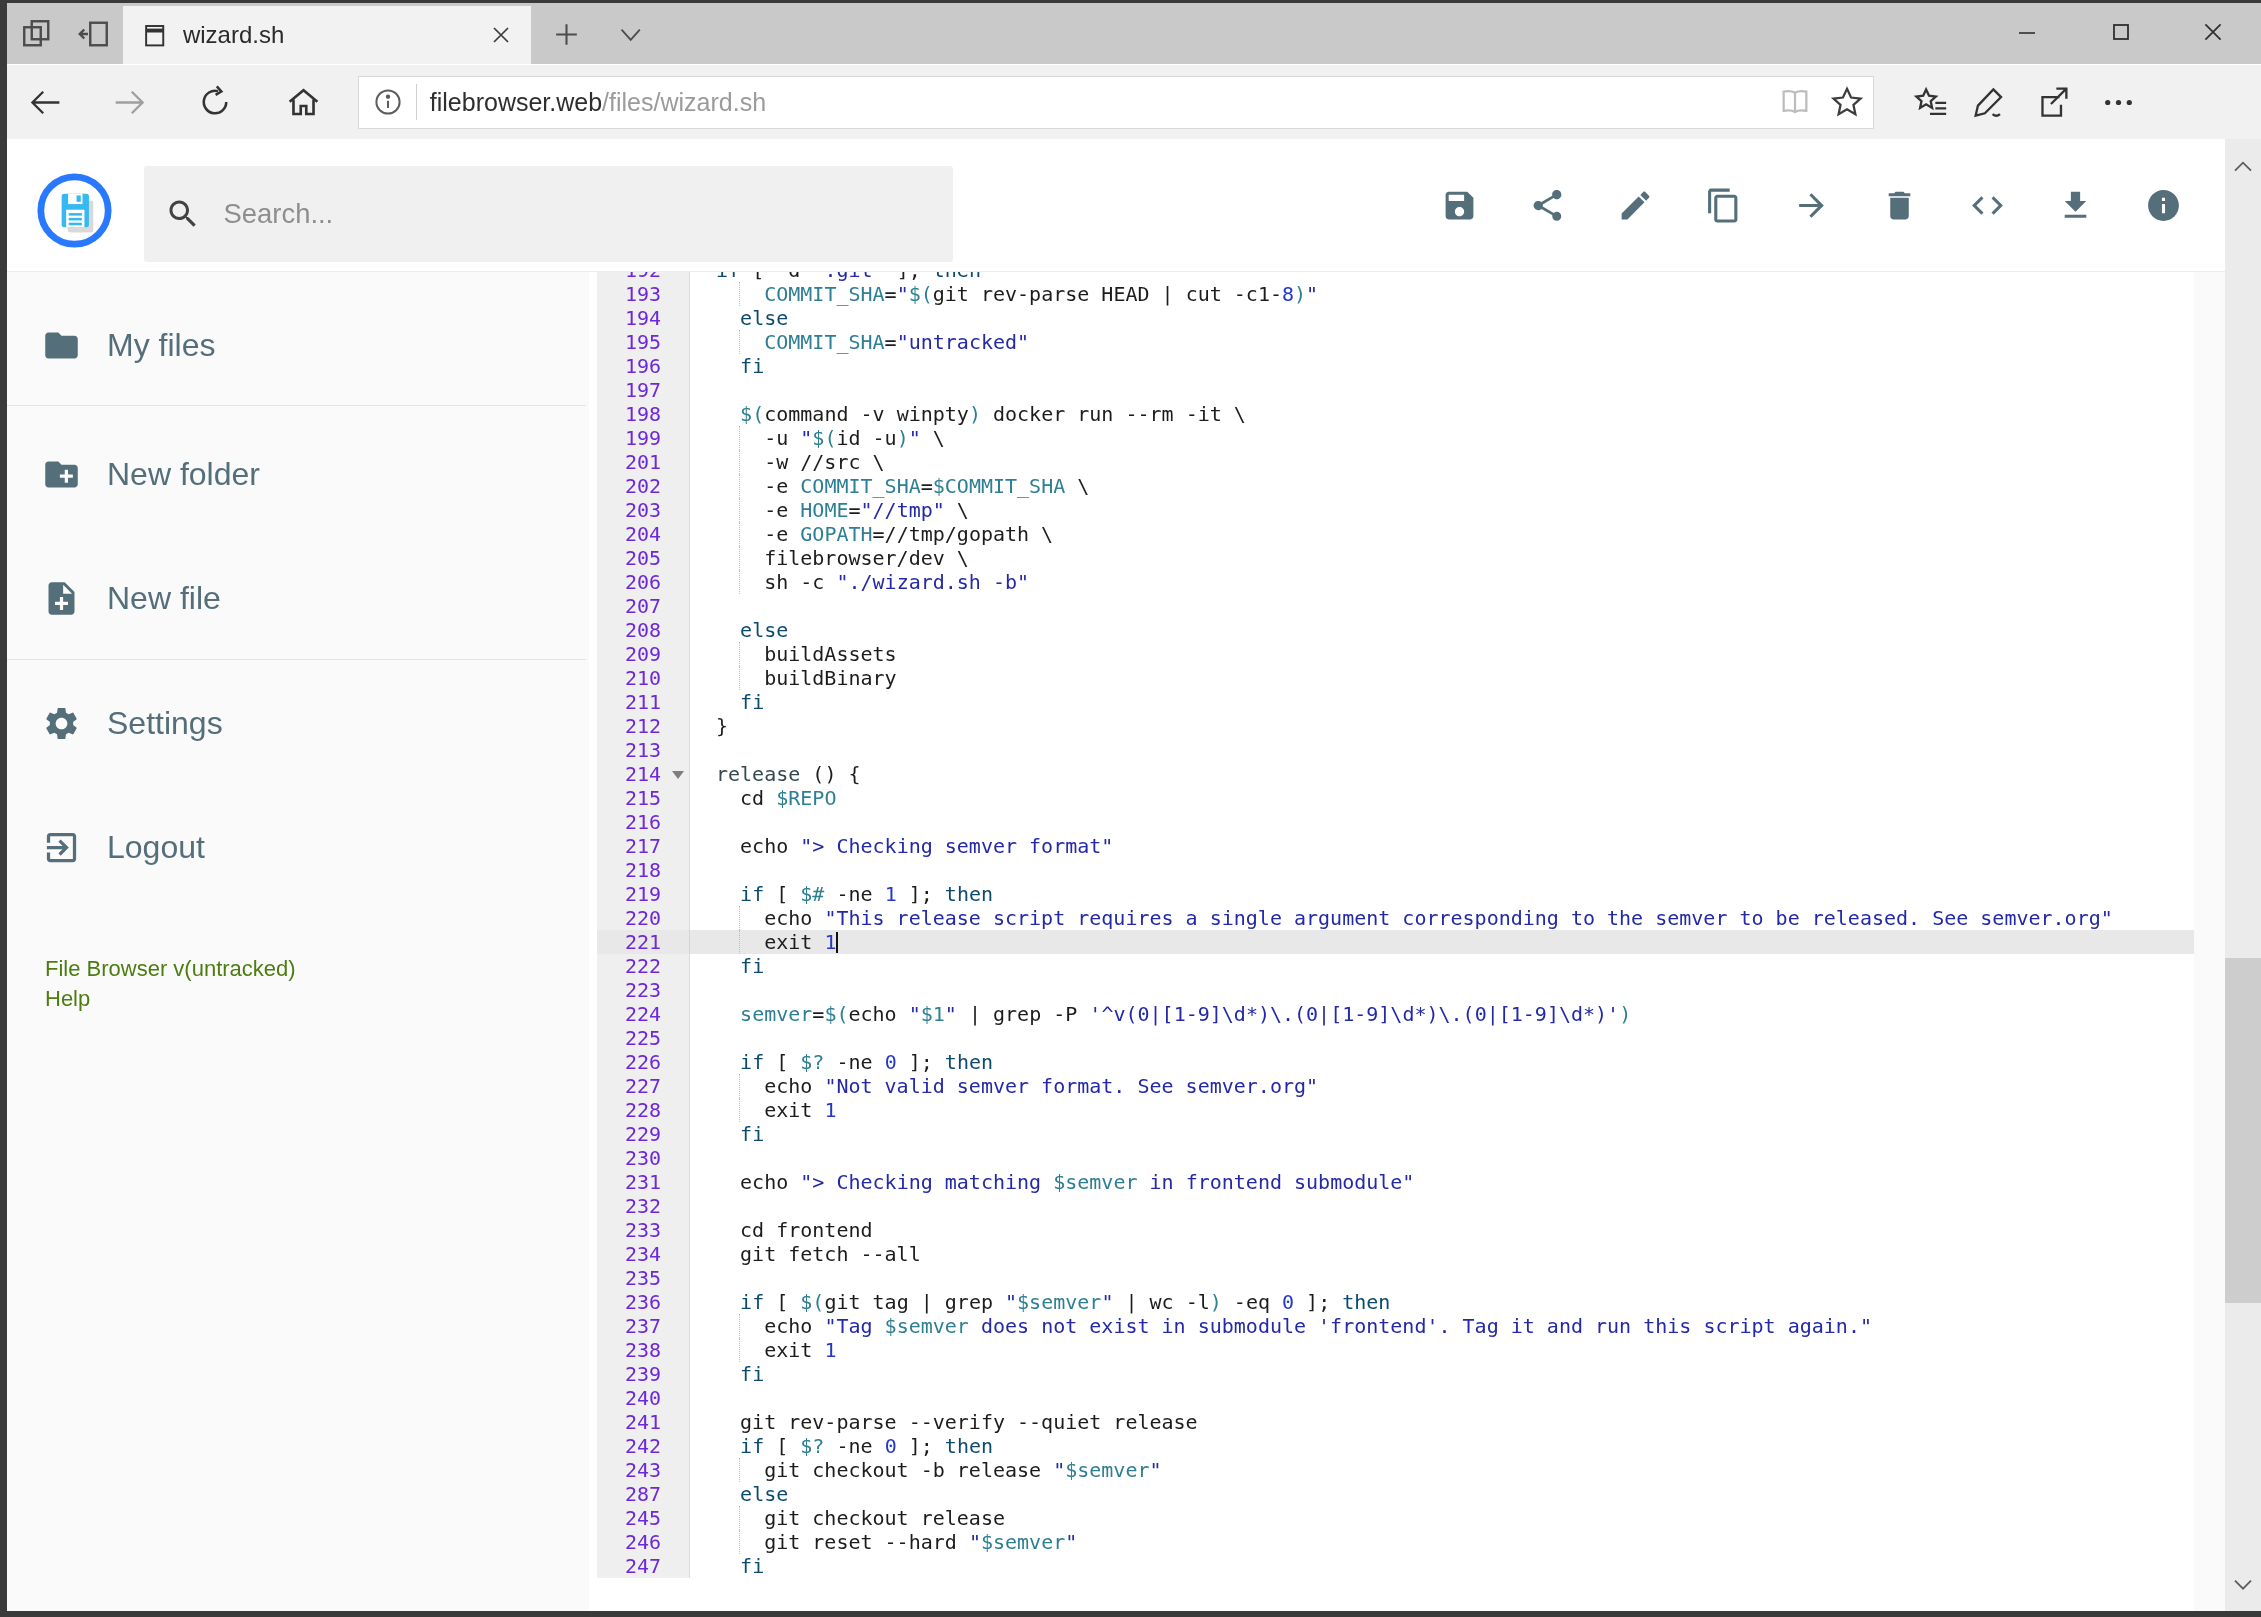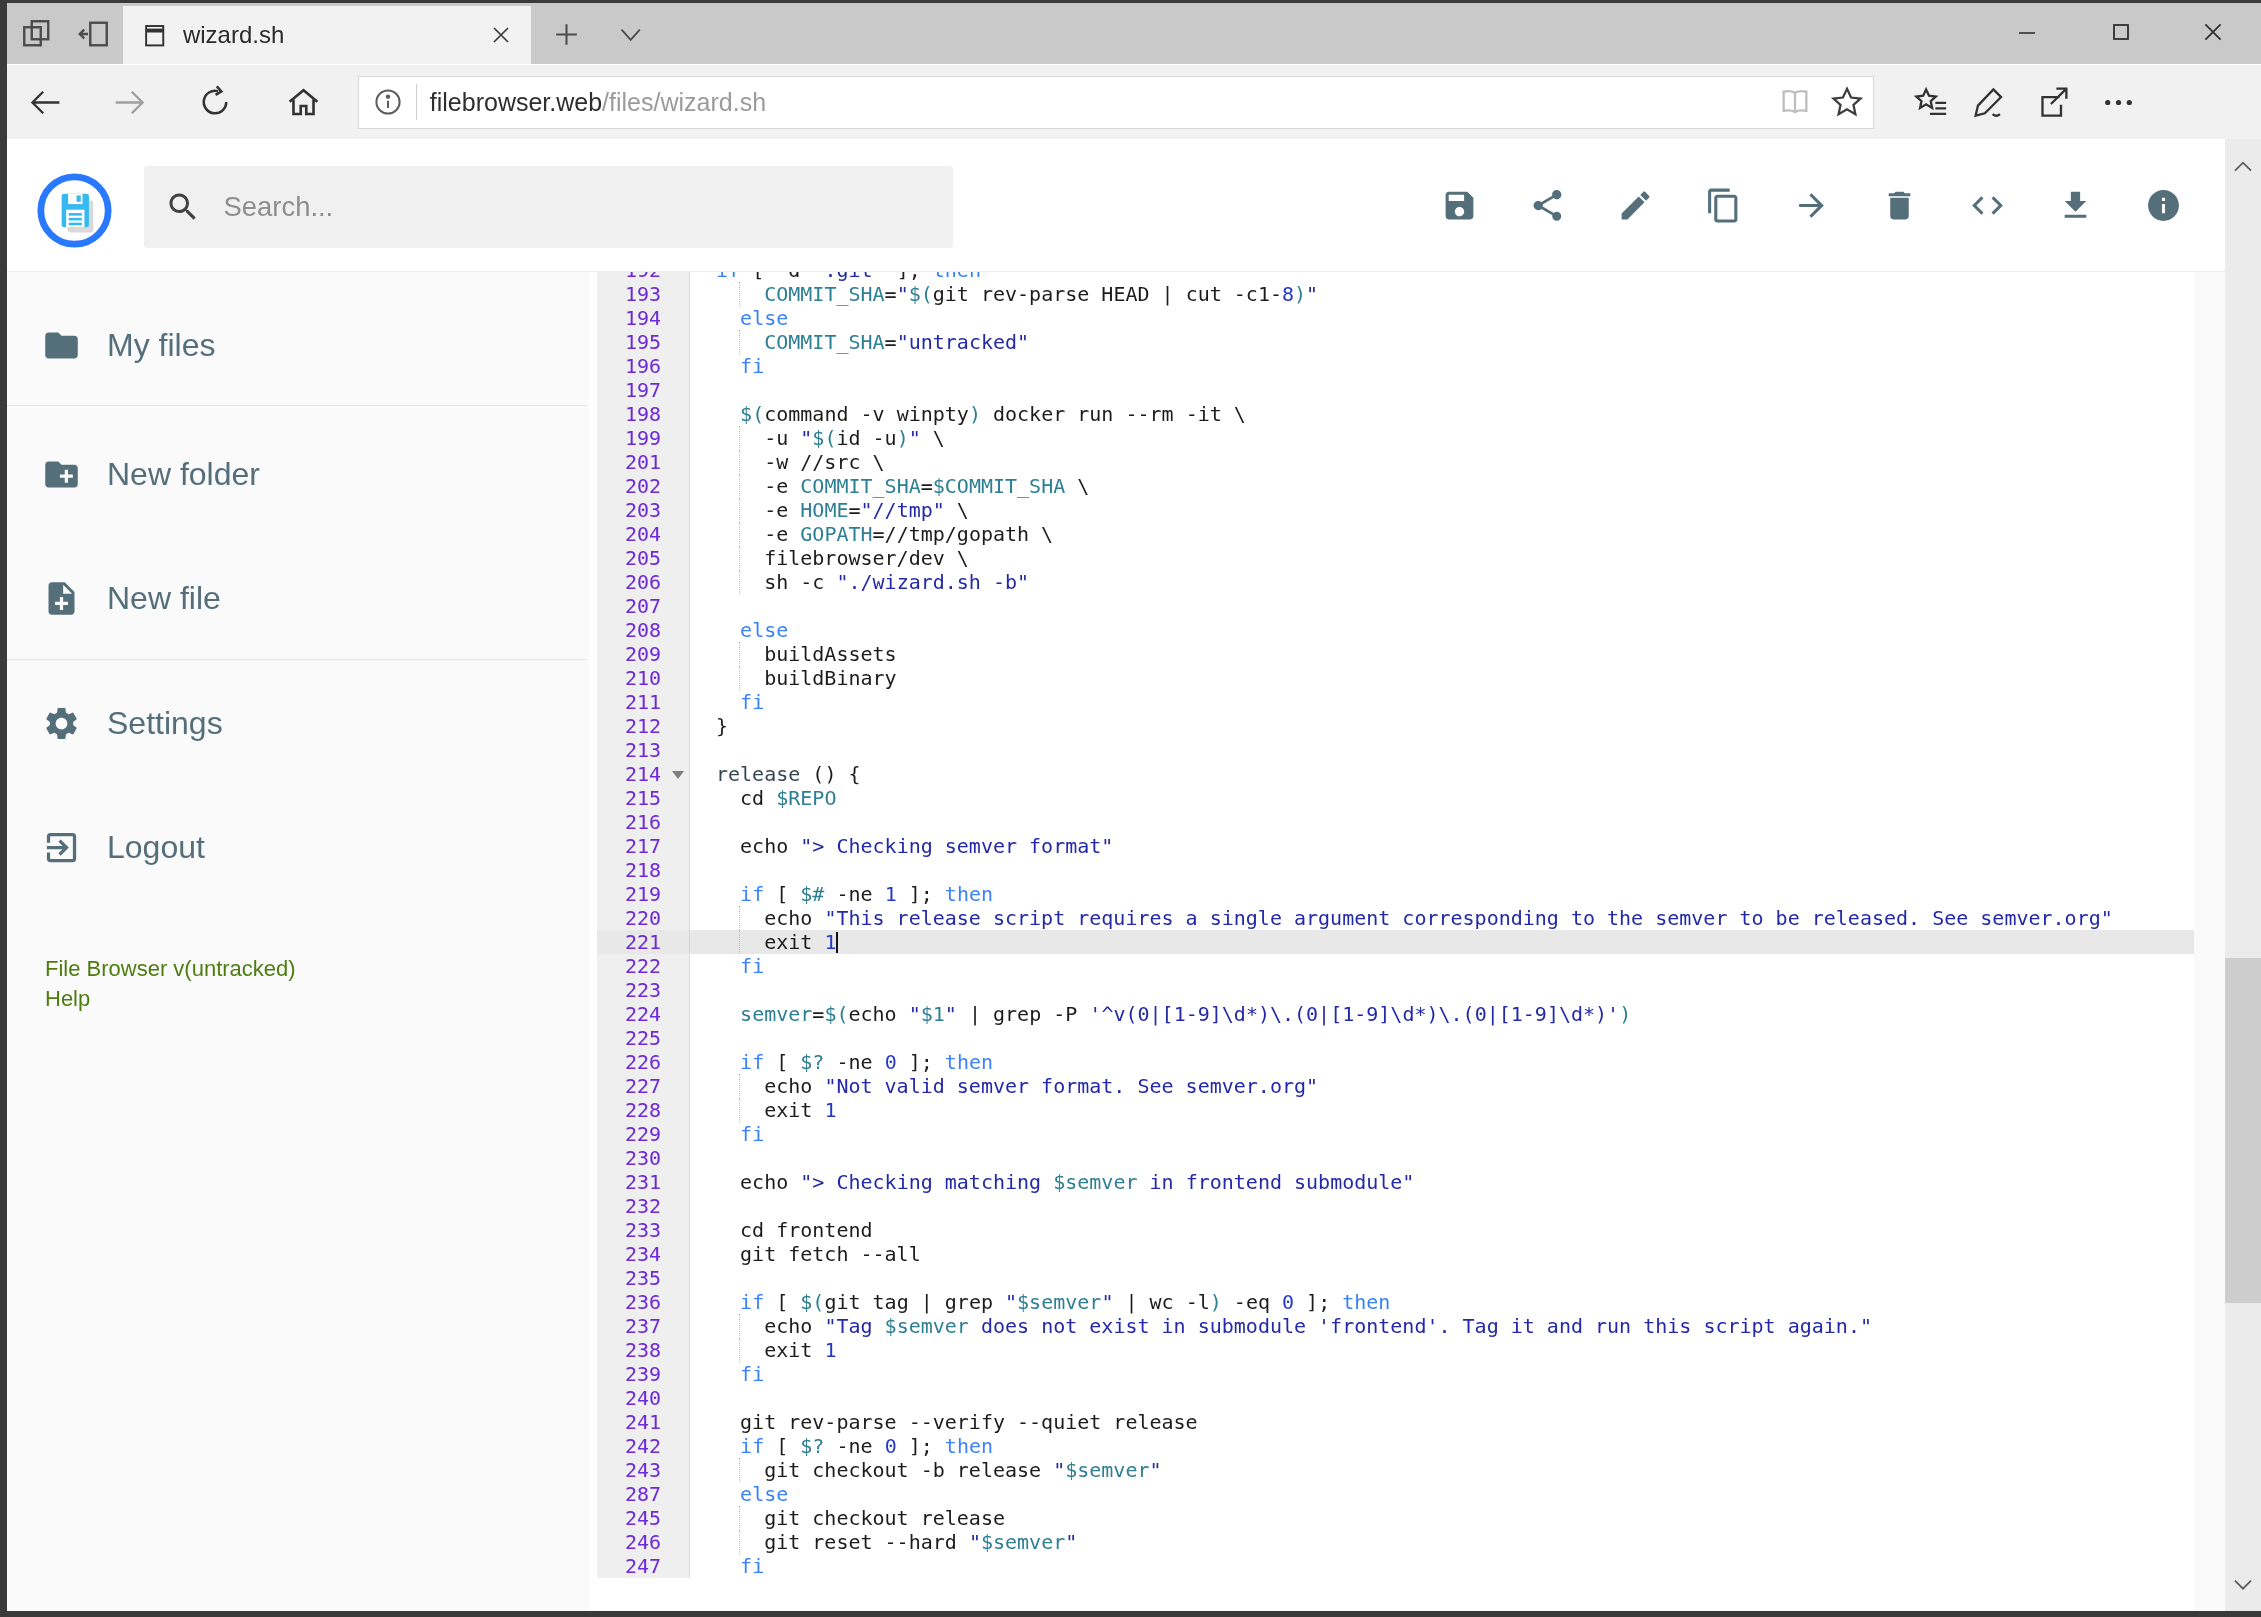--- a/index.html
+++ b/index.html
@@ -33,21 +33,21 @@
   .url-text { font-size:25px; margin-left:13px; flex:1; white-space:nowrap; overflow:hidden; }
   .url-host { color:#2e2e2e; }
   .url-path { color:#9b9b9b; }
   .url-action { width:52px; display:flex; justify-content:center; color:#3d3d3d; }
   .url-action.disabled { color:#bdbdbd; }
   .addr-btn { position:absolute; top:14.5px; width:48px; height:45px; display:flex; align-items:center; justify-content:center; color:#333; }
 
   
   .appheader { left:0; top:139px; width:2261px; height:133px; background:#fff; border-bottom:0.8px solid #ececec; z-index:5; }
   .logo { position:absolute; left:36px; top:33px; width:77px; height:77px; }
-  .searchbox { position:absolute; left:144px; top:27.4px; width:809px; height:82px; background:#f0f0f0;
+  .searchbox { position:absolute; left:144px; top:27.4px; width:809px; height:96px; background:#f0f0f0;
                border-radius:3.2px; display:flex; align-items:center; padding:0 21px; }
   .searchbox svg { color:#424242; flex:none; }
   .searchbox input { border:none; outline:none; background:transparent; font-size:27.4px; margin-left:22.6px; width:100%;
                      font-family:"Liberation Sans", sans-serif; color:#333; }
   .searchbox input::placeholder { color:#8e8e8e; }
   .toolbar { position:absolute; left:1431px; top:24px; display:flex; gap:31px; }
   .tb-btn { width:57px; height:85px; display:flex; align-items:center; justify-content:center; color:#546e7a; }
 
   
   .page { left:0; top:272px; width:2261px; height:1339px; background:#fafafa; }
@@ -65,21 +65,21 @@
            font-size:20px; line-height:24px; }
   .cm-line { display:flex; height:24px; white-space:pre; }
   .gut { flex:none; width:93px; padding-right:28px; text-align:right; background:#efefef;
          border-right:0.8px solid #dcdcdc; color:#6d28d9; position:relative; }
   .codecell { flex:1; padding-left:26px; position:relative; }
   .cm-line.active, .cm-line.active .gut { background:#e8e8e8; border-right-color:#d4d4d4; }
   .ig { position:absolute; left:49px; top:0; bottom:0; border-left:0.8px dotted #bdbdbd; }
   .fold { position:absolute; right:4.8px; top:9px; width:0; height:0;
           border-left:6.5px solid transparent; border-right:6.5px solid transparent; border-top:8px solid #7e7e7e; }
   .cursor { display:inline-block; width:1.6px; height:21px; background:#111; vertical-align:-4px; }
-  .tk-t { color:#1c1c1c; } .tk-k { color:#3b82f6; } .tk-v { color:#2d7f93; }
+  .tk-t { color:#1c1c1c; } .tk-k { color:#0c4a6e; } .tk-v { color:#2d7f93; }
   .tk-s { color:#2329a8; } .tk-n { color:#2438c8; } .tk-d { color:#36474f; }
 
   
   .vscroll { left:2225px; top:139px; width:36px; height:1473px; background:#ebebeb; z-index:10; }
   .vs-arrow { position:absolute; left:0; width:36px; height:45px; display:flex; align-items:center; justify-content:center; color:#5d5d5d; }
   .vs-thumb { position:absolute; left:0; width:36px; background:#cdcdcd; }
 </style>
 </head>
 <body>
 

